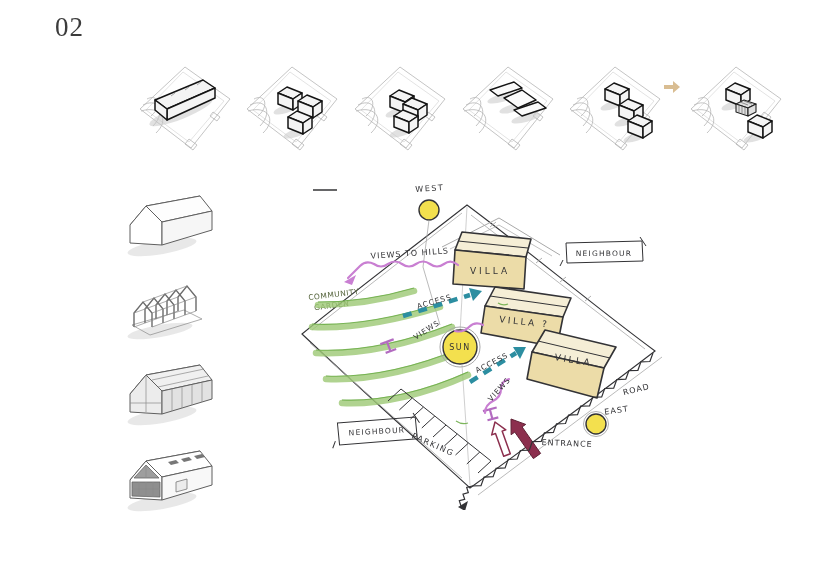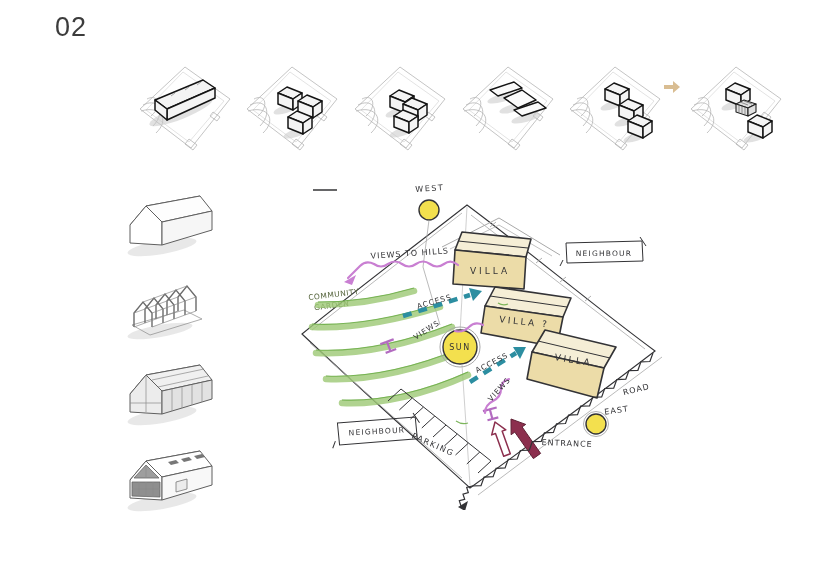--- a/index.html
+++ b/index.html
@@ -1,19 +1,19 @@
 <!DOCTYPE html>
 <html style="--ink: #333336; --pencil: #a8a8a8; --villa: #ecdca8; --villa_top: #f5eed6; --sun: #f3e04e; --teal: #2c8ea1; --maroon: #8c2f4e; --views: #c97fd2; --garden: #9cc874; --garden_dark: #6fae4a; --bench: #b36cc0; --tan_arrow: #d9bd92; --green_text: #55643c;"><head>
 <meta charset="utf-8">
 <style>
   html,body{margin:0;padding:0;background:#ffffff;}
   #canvas{position:relative;width:818px;height:578px;background:#ffffff;overflow:hidden;
           font-family:"Liberation Sans","DejaVu Sans",sans-serif;}
   .abs{position:absolute;}
-  #page-number{left:55px;top:12px;font-size:27px;color:#3c3c3c;letter-spacing:1px;font-weight:400;}
+  #page-number{left:55px;top:12px;font-size:27px;color:#3c3c3c;letter-spacing:1px;font-weight:400;font-family:Liberation Serif, serif;}
   svg text{font-family:"DejaVu Sans",sans-serif;}
   .hand{fill:var(--ink);}
   .hand-green{fill:var(--green_text);}
   
   .villa-front{fill:var(--villa);stroke:var(--ink);stroke-width:1.6;stroke-linejoin:round;}
   .villa-top{fill:var(--villa_top);stroke:var(--ink);stroke-width:1.6;stroke-linejoin:round;}
   .villa-line{stroke:var(--ink);stroke-width:1;fill:none;}
   .sun-circle{fill:var(--sun);stroke:var(--ink);stroke-width:1.4;}
   .teal-dash{stroke:var(--teal);stroke-width:4.5;stroke-dasharray:9 7;fill:none;}
   .teal-head{fill:var(--teal);}

